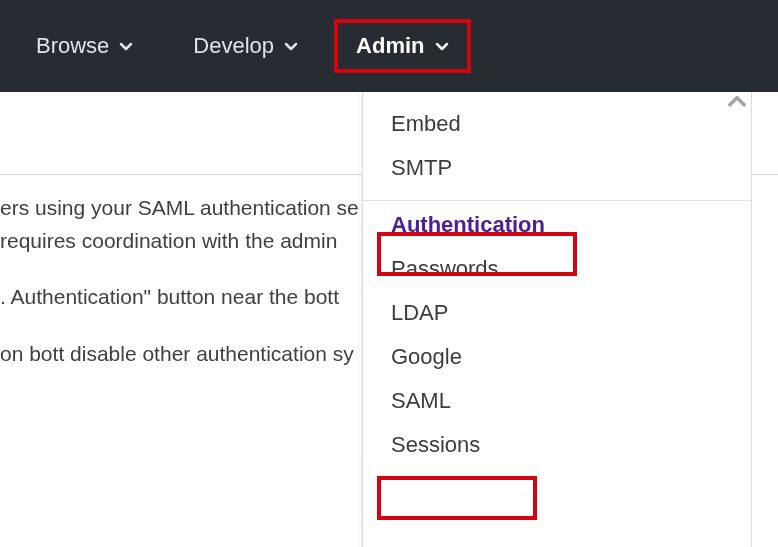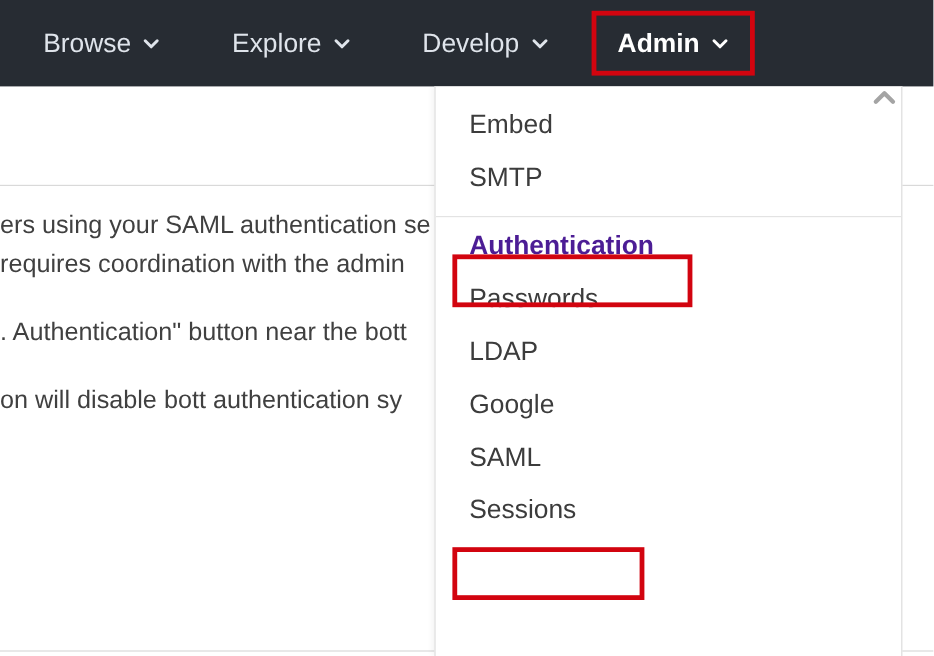--- a/index.html
+++ b/index.html
@@ -1,19 +1,19 @@
 <!DOCTYPE html>
 <html><head>
 <meta charset="utf-8">
 <style>
   * { margin: 0; padding: 0; box-sizing: border-box; }
   html, body { width: 778px; height: 547px; overflow: hidden; font-family: "Helvetica Neue", Arial, sans-serif; background: #fff; color: #333; }
   .topbar {
     background: #272c33;
-    height: 72px;
+    height: 92px;
     display: flex;
     align-items: center;
     padding-left: 6px;
   }
   .topbar .nav-item {
     color: #dfe4eb;
     font-size: 22px;
     padding: 10px 30px;
     display: flex;
     align-items: center;
@@ -103,26 +103,20 @@
 <body>
 
 <div class="topbar">
   <div class="nav-item">
     <span>Browse</span>
     <svg class="chev" viewBox="0 0 14 14">
         <path d="M2 5 L7 10 L12 5"></path>
       </svg>
   </div>
   <div class="nav-item">
-    <span>Explore</span>
-    <svg class="chev" viewBox="0 0 14 14">
-        <path d="M2 5 L7 10 L12 5"></path>
-      </svg>
-  </div>
-  <div class="nav-item">
     <span>Develop</span>
     <svg class="chev" viewBox="0 0 14 14">
         <path d="M2 5 L7 10 L12 5"></path>
       </svg>
   </div>
   <div class="nav-item admin">
     <span>Admin</span>
     <svg class="chev" viewBox="0 0 14 14">
         <path d="M2 5 L7 10 L12 5"></path>
       </svg>
@@ -135,21 +129,21 @@
 
   <div class="body-lines">
     <p>
       <span>ers using your SAML authentication se</span><br>
       <span> requires coordination with the admin</span>
     </p>
     <p>
       <span>. Authentication" button near the bott</span>
     </p>
     <p>
-      <span>on will disable bott authentication sy</span>
+      <span>on bott disable other authentication sy</span>
     </p>
   </div>
 
   <div class="hr2"></div>
 
   <div class="dropdown">
     <div class="dd-scroller">
       <svg viewBox="0 0 14 14">
           <path d="M2 9 L7 4 L12 9"></path>
         </svg>

